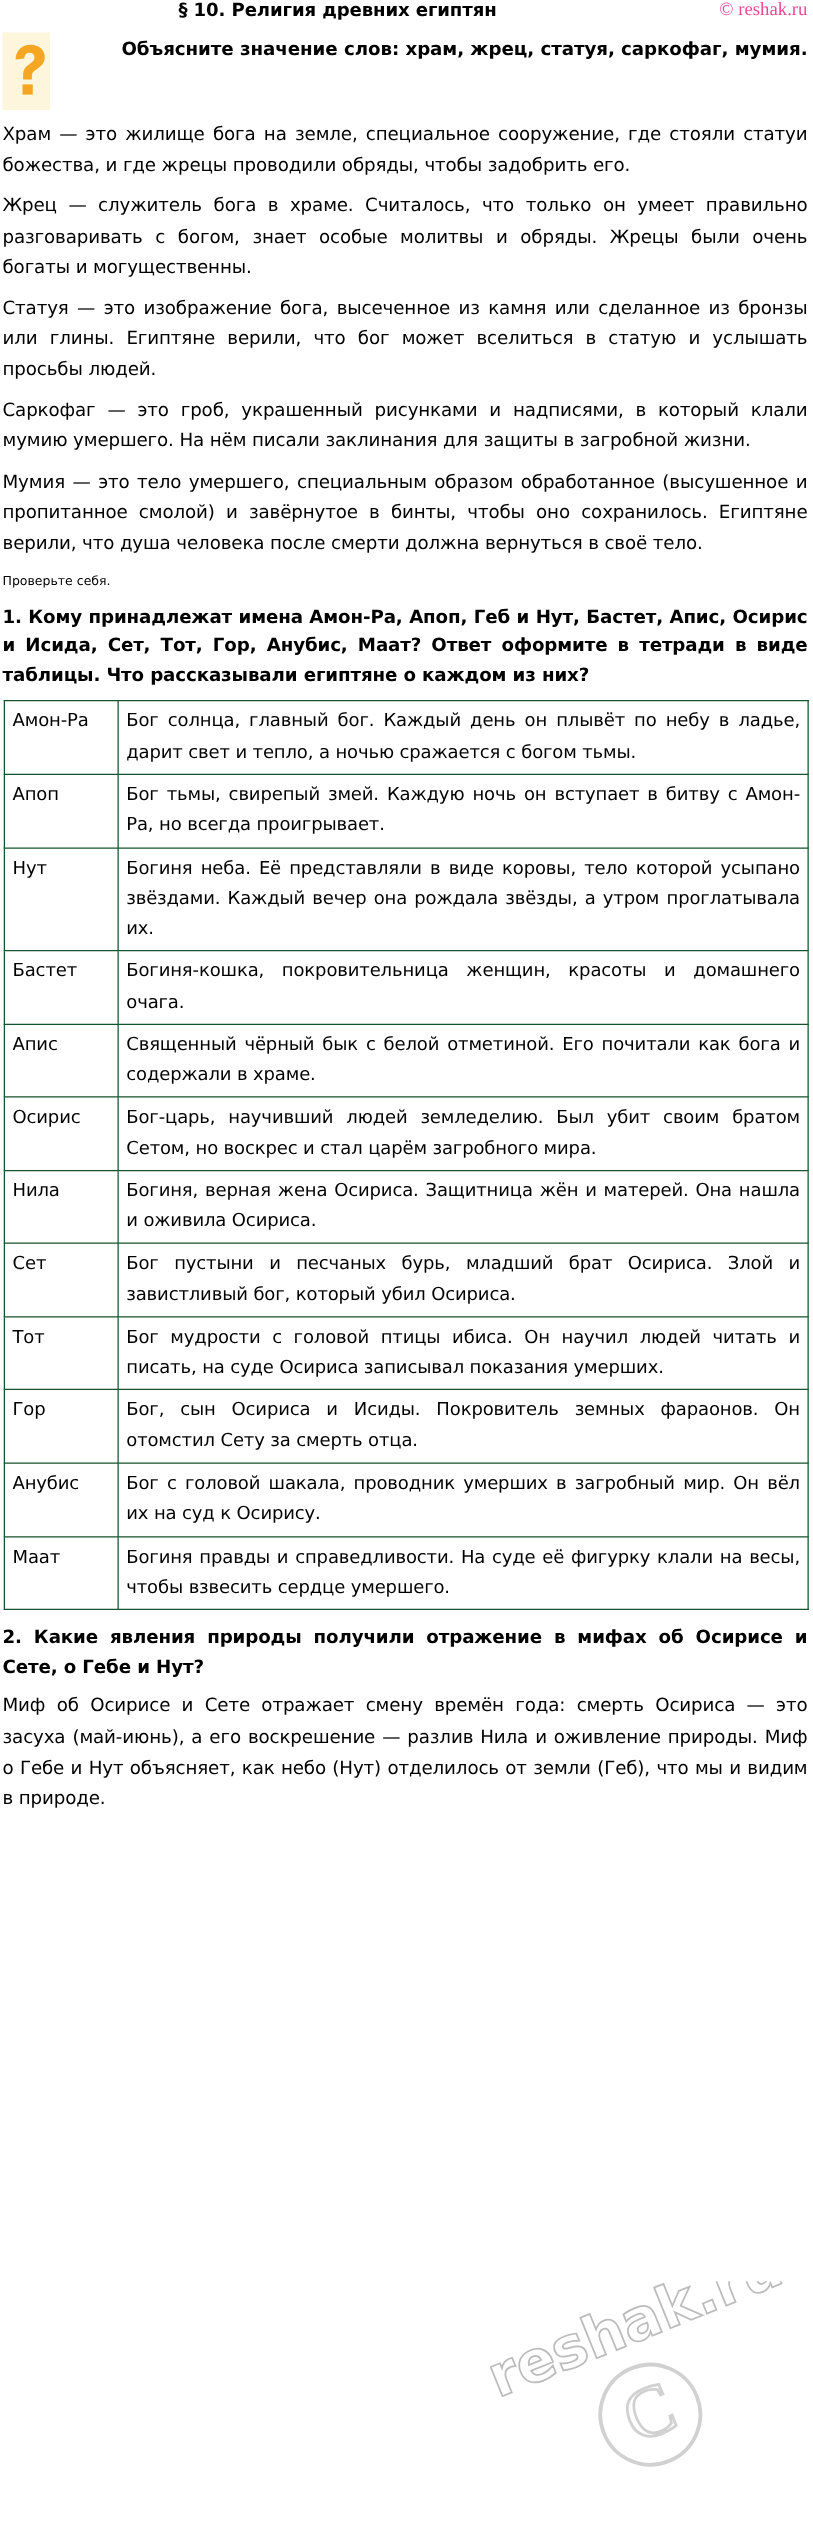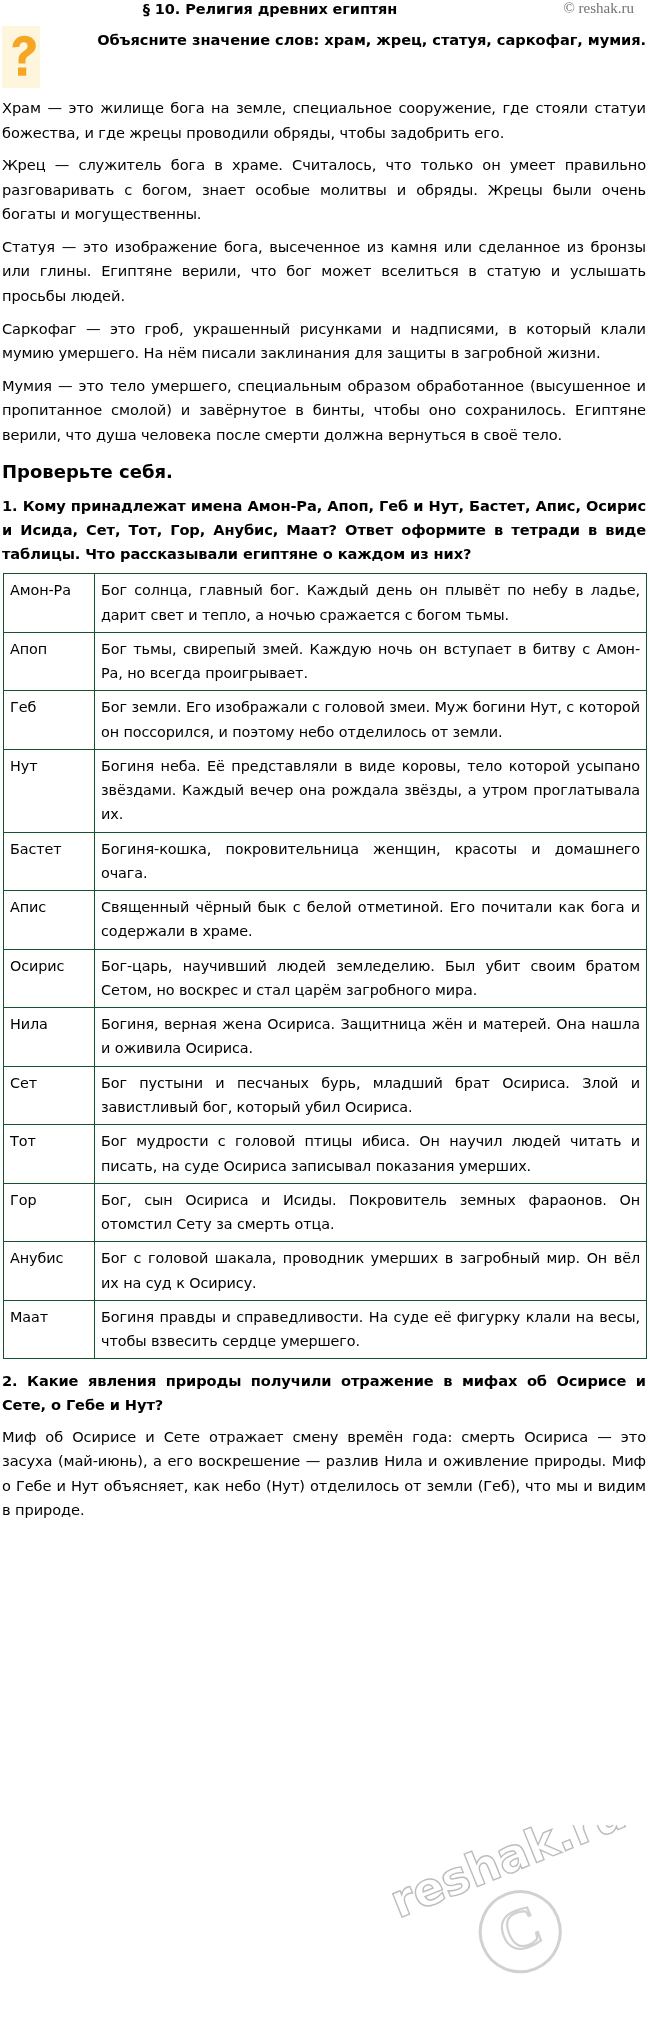--- a/index.html
+++ b/index.html
@@ -34,25 +34,25 @@
     right: 0;
     top: 1px;
     text-align: center;
     font-size: 14.5px;
     font-weight: bold;
     letter-spacing: -0.1px;
     padding-right: 108px;
   }
   .copyright {
     position: absolute;
-    right: 12px;
+    right: 0;
     top: 0px;
     font-family: "Liberation Serif", "DejaVu Serif", serif;
     font-size: 15px;
-    color: #737373;
+    color: #ec4899;
     white-space: nowrap;
   }
 
   
   .question-block {
     display: flex;
     align-items: flex-start;
     margin: 4px 0 8px 0;
     text-align: right;
   }
@@ -78,22 +78,22 @@
   p.body {
     font-size: 14.6px;
     line-height: 1.685;
     margin: 0 0 8px 0;
     text-align: justify;
     letter-spacing: -0.1px;
   }
   p.body:last-child { margin-bottom: 0; }
 
   h3.sub {
-    font-size: 18px;
-    font-weight: bold;
+    font-size: 10px;
+    font-weight: normal;
     margin: 10px 0 8px 0;
     line-height: 1.6;
   }
   p.qnum {
     font-size: 14.6px;
     font-weight: bold;
     line-height: 1.62;
     margin: 0 0 8px 0;
     text-align: justify;
     letter-spacing: -0.1px;
@@ -172,24 +172,20 @@
 
   <table class="gods">
     <tbody>
       <tr>
         <td class="name">Амон-Ра</td>
         <td class="desc">Бог солнца, главный бог. Каждый день он плывёт по небу в ладье, дарит свет и тепло, а ночью сражается с богом тьмы.</td>
       </tr>
       <tr>
         <td class="name">Апоп</td>
         <td class="desc">Бог тьмы, свирепый змей. Каждую ночь он вступает в битву с Амон-Ра, но всегда проигрывает.</td>
-      </tr>
-      <tr>
-        <td class="name">Геб</td>
-        <td class="desc">Бог земли. Его изображали с головой змеи. Муж богини Нут, с которой он поссорился, и поэтому небо отделилось от земли.</td>
       </tr>
       <tr>
         <td class="name">Нут</td>
         <td class="desc">Богиня неба. Её представляли в виде коровы, тело которой усыпано звёздами. Каждый вечер она рождала звёзды, а утром проглатывала их.</td>
       </tr>
       <tr>
         <td class="name">Бастет</td>
         <td class="desc">Богиня-кошка, покровительница женщин, красоты и домашнего очага.</td>
       </tr>
       <tr>

